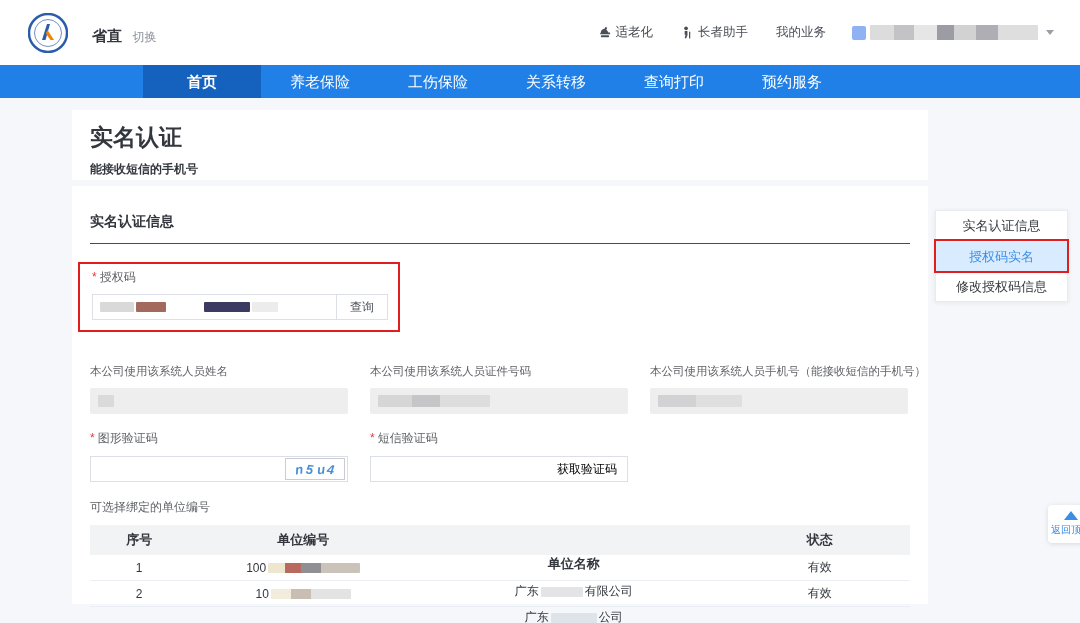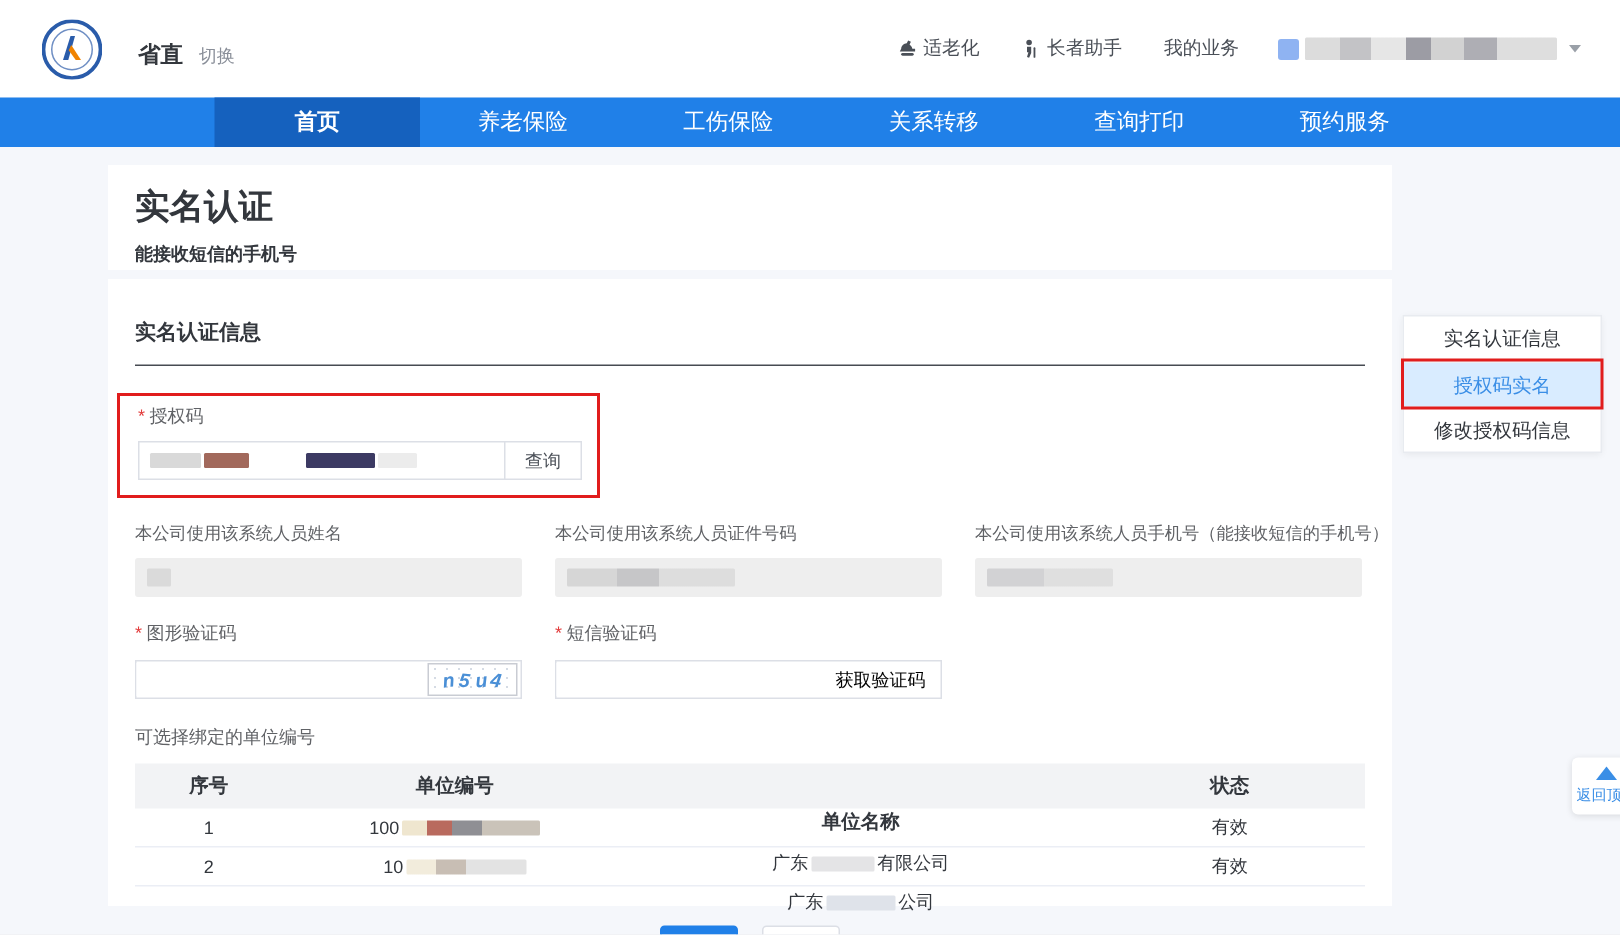--- a/index.html
+++ b/index.html
@@ -22,21 +22,21 @@
   .top-link { display:flex; align-items:center; gap:5px; cursor:pointer; white-space:nowrap; }
   .top-link svg { display:block; }
   .user-chip { display:flex; align-items:center; margin-left:26px; cursor:pointer; }
   .avatar-redacted { width:14px; height:14px; background:#8fb3f2; border-radius:2px; }
   .name-redacted { width:168px; height:15px; margin-left:4px; border-radius:1px;
     background:linear-gradient(90deg,#dcdcdc 0 14%,#c3c3c6 14% 26%,#e6e6e6 26% 40%,#9c9ca4 40% 50%,#d2d2d2 50% 63%,#aeaeb4 63% 76%,#dedede 76% 100%); }
   .caret-down { width:0; height:0; margin-left:8px; border-left:4px solid transparent; border-right:4px solid transparent; border-top:5px solid #9aa0a8; }
 
   
   .navbar { height:33px; background:#2080e8; display:flex; padding-left:143px; }
-  .nav-item { width:137px; line-height:33px; text-align:center; color:#ffffff; font-size:15px; cursor:pointer; }
+  .nav-item { width:118px; line-height:33px; text-align:center; color:#ffffff; font-size:15px; cursor:pointer; }
   .nav-item.active { background:#1561be; font-weight:bold; }
 
   
   .main { position:relative; height:525px; }
   .card { position:absolute; background:#ffffff; }
   .title-card { left:72px; top:12px; width:856px; height:70px; padding:12px 18px; }
   .page-title { font-size:23px; font-weight:bold; color:#33373d; }
   .page-subtitle { font-size:12px; font-weight:bold; color:#33373d; margin-top:8px; }
 
   .form-card { left:72px; top:88px; width:856px; height:418px; padding:0 18px; }
@@ -50,21 +50,21 @@
   .auth-input-row { display:flex; margin-top:8px; }
   .auth-input { flex:1; height:26px; border:1px solid #dcdfe6; border-right:none; background:#fff; display:flex; align-items:center; padding:0 7px; gap:0; }
   .query-btn { width:52px; height:26px; border:1px solid #dcdfe6; background:#fff; font-size:12px; color:#4a4f57; cursor:pointer; font-family:inherit; }
 
   .rb { display:inline-block; height:10px; border-radius:1px; }
   .rb-a1 { width:34px; background:#d9d9d9; }
   .rb-a2 { width:30px; background:#a2695c; margin-left:2px; }
   .rb-a3 { width:46px; background:#3c3a63; margin-left:38px; }
   .rb-a4 { width:26px; background:#ececec; margin-left:2px; }
 
-  .fields-row { display:flex; gap:22px; margin-top:16px; }
+  .fields-row { display:flex; gap:22px; margin-top:32px; }
   .field-col { width:258px; }
   .field-col .field-label { font-size:11.5px; }
   .readonly-box { margin-top:9px; height:26px; background:#eeeeee; border-radius:2px; display:flex; align-items:center; padding:0 8px; }
   .rb-n1 { width:16px; height:12px; background:#dadada; }
   .rb-n2 { width:112px; height:12px; background:linear-gradient(90deg,#d6d6d6 0 30%,#c6c6c8 30% 55%,#dddddd 55% 100%); }
   .rb-n3 { width:84px; height:12px; background:linear-gradient(90deg,#d2d2d4 0 45%,#dfdfdf 45% 100%); }
 
   .verify-row { display:flex; gap:22px; margin-top:16px;align-items:flex-end; }
   .verify-col { width:258px; }
   .verify-box { margin-top:9px; height:26px; border:1px solid #dcdfe6; background:#fff; display:flex; align-items:center; padding:0 2px 0 0; }

